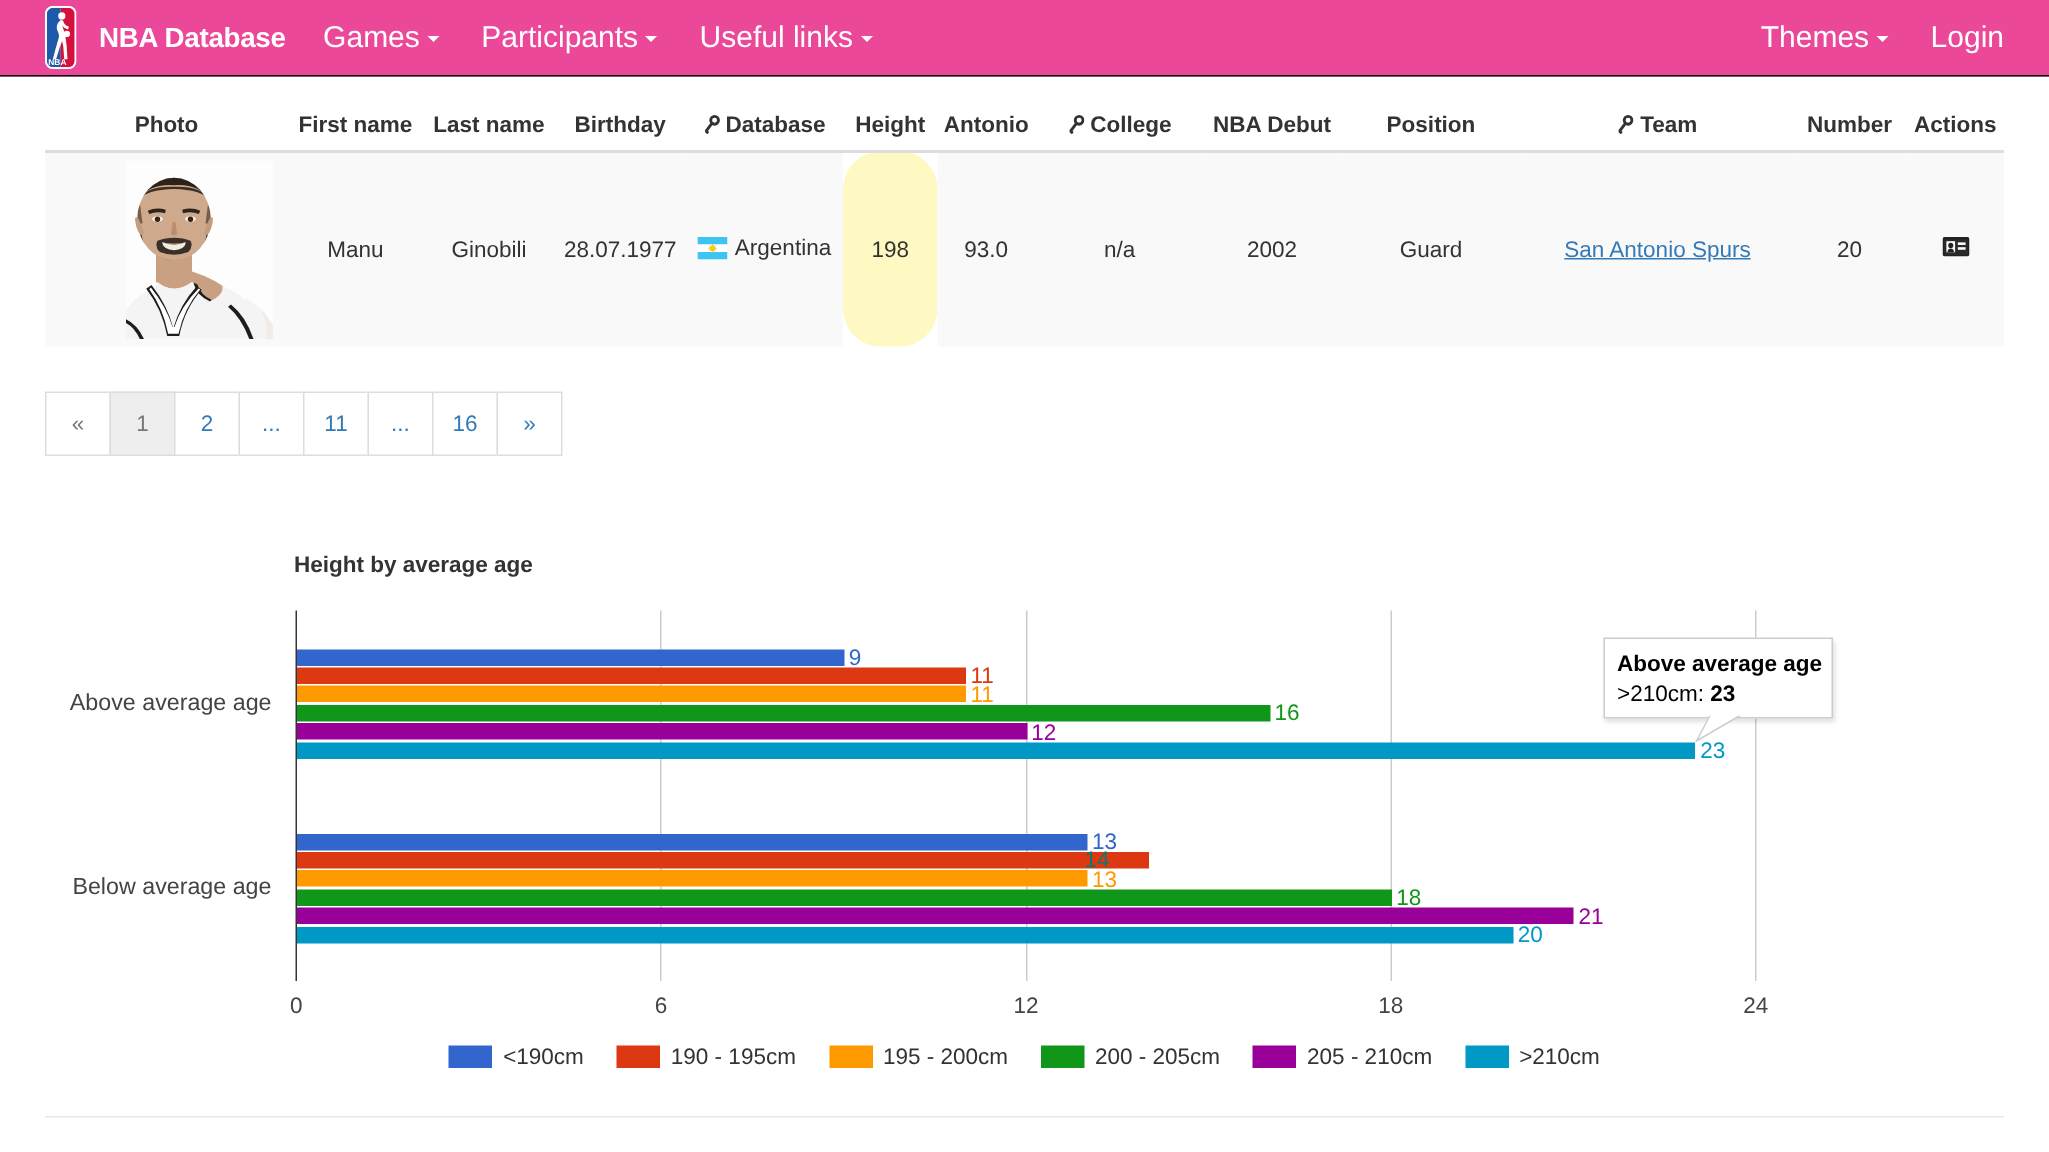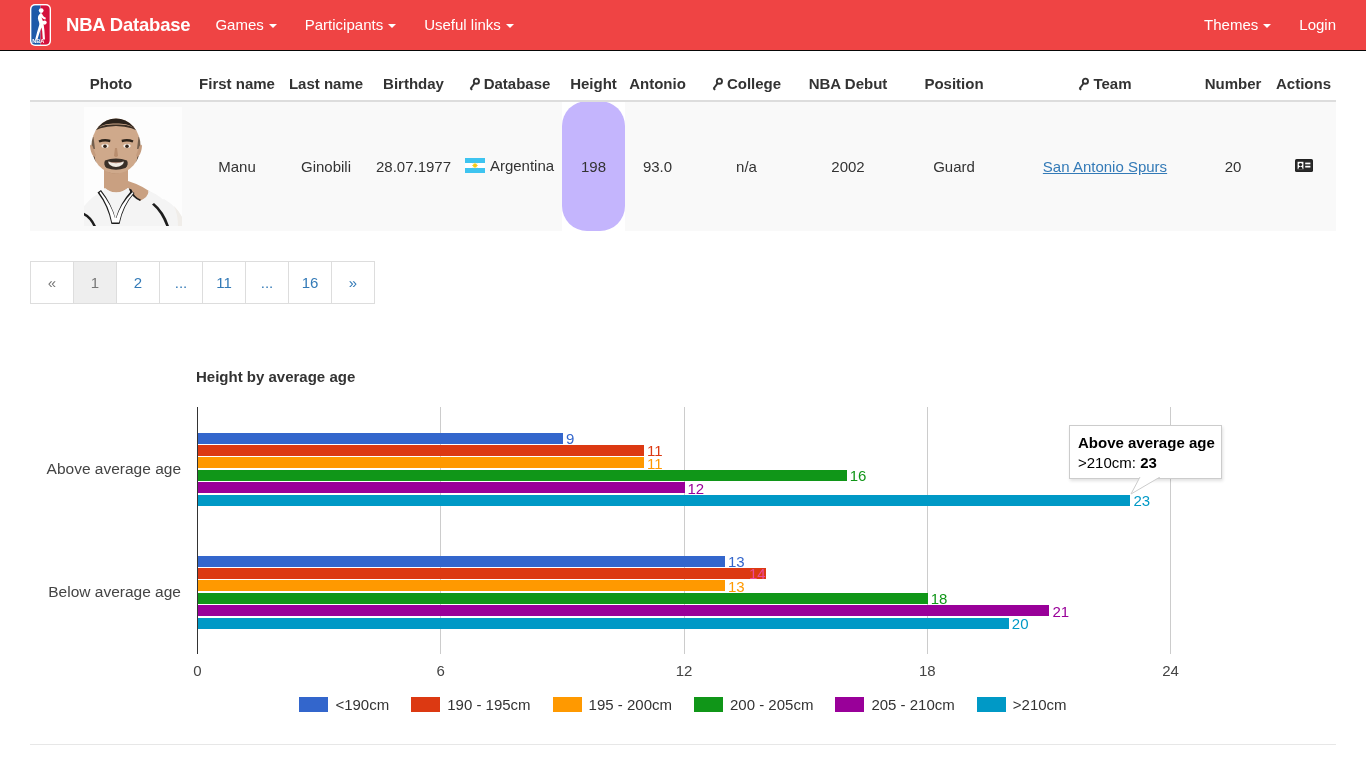--- a/index.html
+++ b/index.html
@@ -1,42 +1,42 @@
 <!DOCTYPE html>
 <html><head>
 <meta charset="utf-8">
 <style>
   * { margin:0; padding:0; box-sizing:content-box; }
   html,body { width:1366px; height:768px; overflow:hidden; background:#fff;
     font-family:"Liberation Sans", sans-serif; color:#333; }
 
   
   .navbar { position:absolute; left:0; top:0; width:1366px; height:50px;
-    background:#ef4444; border-bottom:1px solid #080808; }
+    background:#ec4899; border-bottom:1px solid #080808; }
   .navbar-inner { display:flex; align-items:center; height:50px; }
   .brand-logo { margin-left:30px; width:21px; height:42px; flex:0 0 auto; }
   .brand-text { color:#ffffff; font-size:18.5px; letter-spacing:-0.2px; font-weight:bold; margin-left:15px; white-space:nowrap; }
   .nav-left { display:flex; margin-left:11px; }
-  .nav-item { color:#ffffff; font-size:15px; padding:0 14px; height:50px; line-height:50px;
+  .nav-item { color:#ffffff; font-size:20px; padding:0 14px; height:50px; line-height:50px;
     white-space:nowrap; cursor:pointer; }
   .caret { display:inline-block; width:0; height:0; margin-left:5px; vertical-align:middle;
     border-top:4px dashed #fff; border-top:4px solid #fff; border-right:4px solid transparent;
     border-left:4px solid transparent; }
   .nav-right { display:flex; margin-left:auto; margin-right:16px; }
 
   
   .content { position:absolute; left:30px; top:51px; width:1306px;margin-top:12px; }
   table.players { border-collapse:collapse; table-layout:fixed; width:1306px; }
   table.players th { font-size:15px; line-height:20px; font-weight:bold; color:#333; text-align:center;
     padding:11px 4px 6px 4px; border-bottom:2px solid #dddddd; white-space:nowrap; }
   table.players td { font-size:15px; color:#333; text-align:center; vertical-align:middle;
     height:129px; padding:0; background:#f9f9f9; }
   td.cell-photo { text-align:right; }
   td.cell-photo svg { display:block; margin-left:auto; margin-right:10px; }
-  table.players td.cell-highlight { background:#c4b5fd;border-radius:25px; }
+  table.players td.cell-highlight { background:#fef9c3;border-radius:25px; }
   td a.team-link { color:#337ab7; text-decoration:underline; }
   .flagwrap { display:inline-flex; align-items:center; }
   .flagwrap svg { margin-right:5px; }
   .hicon { display:inline-block; vertical-align:-2px; margin-right:4px; }
 
   
   .pagination { position:absolute; left:30px; top:261px; display:flex; list-style:none; }
   .pagination li a { display:block; box-sizing:border-box; width:44px; height:43px;
     line-height:41px; text-align:center; font-size:15px; color:#337ab7;
     border:1px solid #ddd; background:#fff; margin-left:-1px; text-decoration:none; }
@@ -306,21 +306,21 @@
     <div class="bar" style="left: 198px; top: 114.7px; width: 648.667px; background: rgb(16, 150, 24);"></div>
     <div class="barlabel" style="left: 849.667px; top: 113.2px; color: rgb(16, 150, 24);">16</div>
     <div class="bar" style="left: 198px; top: 127.1px; width: 486.5px; background: rgb(153, 0, 153);"></div>
     <div class="barlabel" style="left: 687.5px; top: 125.6px; color: rgb(153, 0, 153);">12</div>
     <div class="bar" style="left: 198px; top: 139.5px; width: 932.458px; background: rgb(0, 153, 198);"></div>
     <div class="barlabel" style="left: 1133.46px; top: 138px; color: rgb(0, 153, 198);">23</div>
     <div class="catlabel" style="top: 229px;">Below average age</div>
     <div class="bar" style="left: 198px; top: 200.5px; width: 527.042px; background: rgb(51, 102, 204);"></div>
     <div class="barlabel" style="left: 728.042px; top: 199px; color: rgb(51, 102, 204);">13</div>
     <div class="bar" style="left: 198px; top: 212.9px; width: 567.583px; background: rgb(220, 57, 18);"></div>
-    <div class="barlabel" style="left: 749px; top: 211.4px; color: #ec4899;">14</div>
+    <div class="barlabel" style="left: 723px; top: 211.4px; color: #0f766e;">14</div>
     <div class="bar" style="left: 198px; top: 225.3px; width: 527.042px; background: rgb(255, 153, 0);"></div>
     <div class="barlabel" style="left: 728.042px; top: 223.8px; color: rgb(255, 153, 0);">13</div>
     <div class="bar" style="left: 198px; top: 237.7px; width: 729.75px; background: rgb(16, 150, 24);"></div>
     <div class="barlabel" style="left: 930.75px; top: 236.2px; color: rgb(16, 150, 24);">18</div>
     <div class="bar" style="left: 198px; top: 250.1px; width: 851.375px; background: rgb(153, 0, 153);"></div>
     <div class="barlabel" style="left: 1052.38px; top: 248.6px; color: rgb(153, 0, 153);">21</div>
     <div class="bar" style="left: 198px; top: 262.5px; width: 810.833px; background: rgb(0, 153, 198);"></div>
     <div class="barlabel" style="left: 1011.83px; top: 261px; color: rgb(0, 153, 198);">20</div>
     <div class="legend">
       <div class="legend-item">

